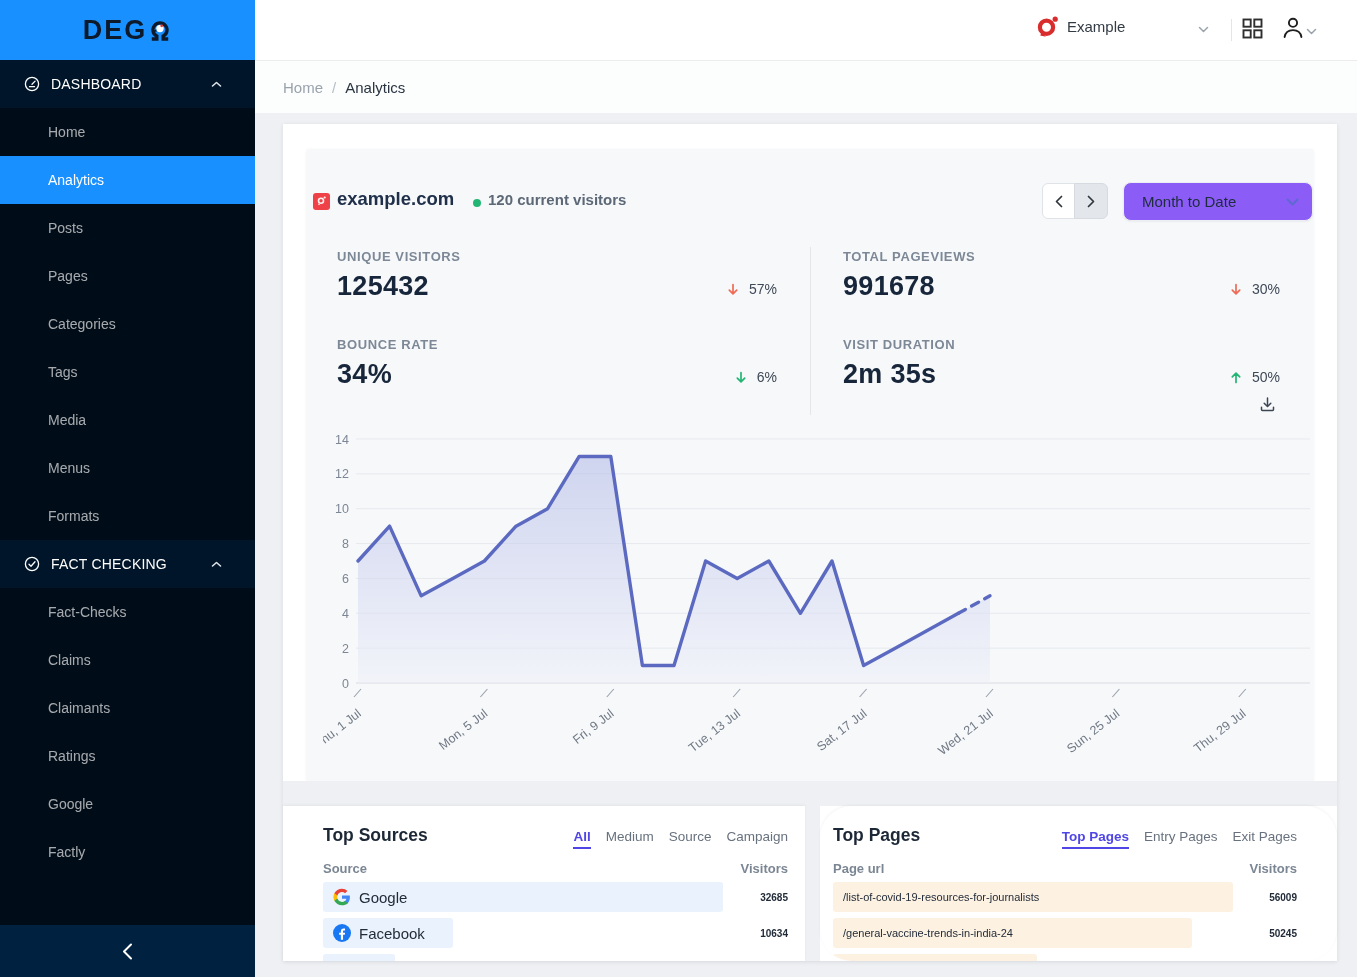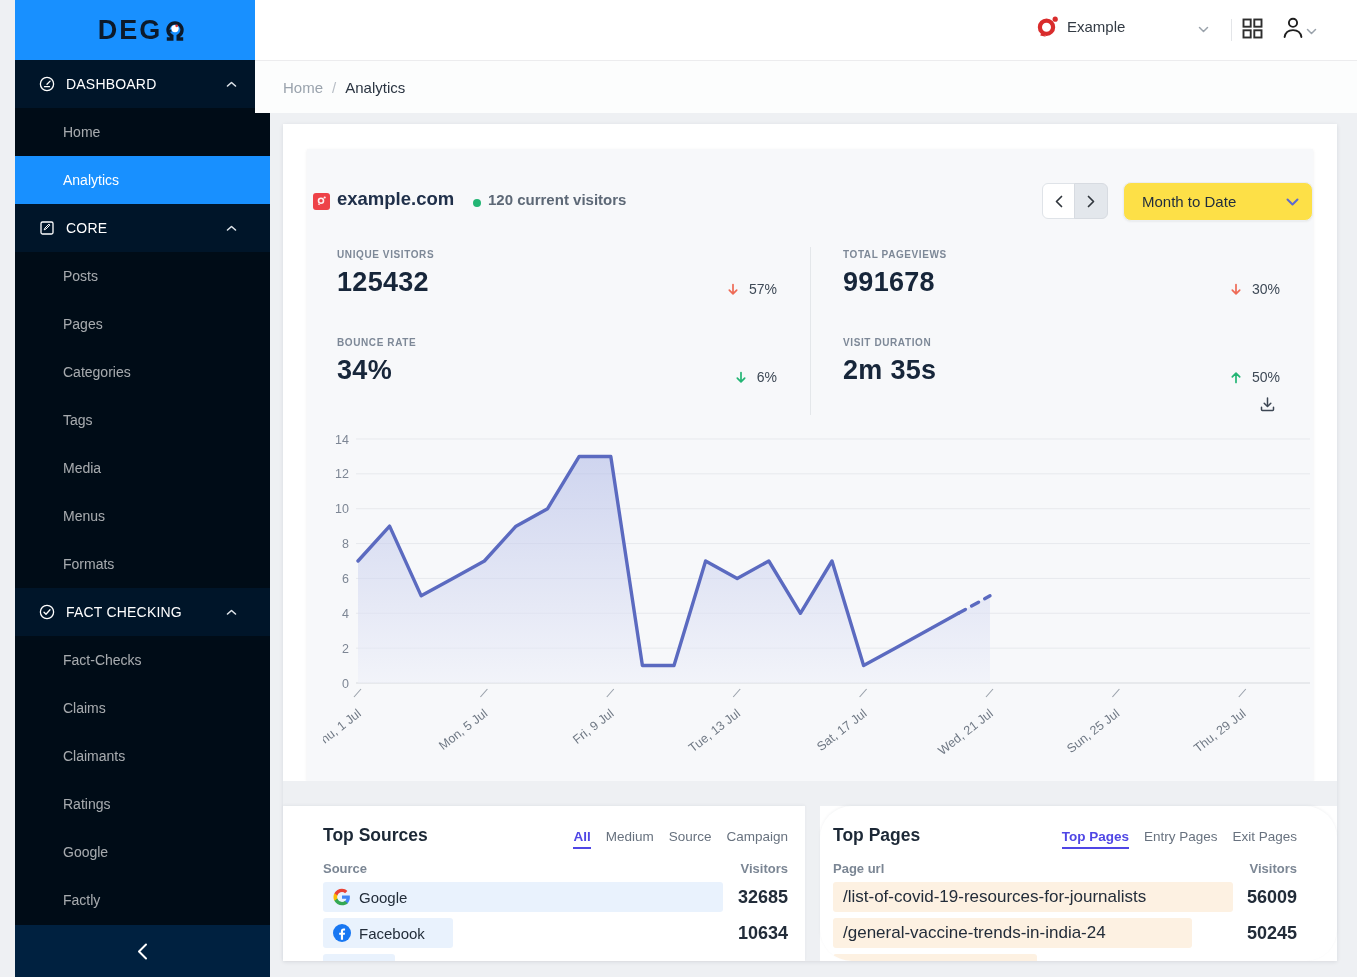--- a/index.html
+++ b/index.html
@@ -1,19 +1,19 @@
 <!DOCTYPE html>
 <html><head>
 <meta charset="utf-8">
 <style>
   html,body{margin:0;padding:0;background:#dfe2e6;}
   .stage{position:relative;width:1357px;height:977px;overflow:hidden;background:#eef0f3;
          font-family:"Liberation Sans",sans-serif;-webkit-font-smoothing:antialiased;}
   
-  .sidebar{position:absolute;left:15px;top:0;width:255px;height:977px;background:#000c17;}
+  .sidebar{position:absolute;left:0;top:0;width:255px;height:977px;background:#000c17;}
   .logo{position:absolute;left:0;top:0;width:255px;height:60px;background:#1890ff;
         display:flex;align-items:center;justify-content:center;gap:1px;cursor:pointer;}
   .logo-text{font-size:27px;font-weight:800;color:#0c1a2b;letter-spacing:2px;}
   .menu{position:absolute;top:60px;left:0;width:255px;}
   .m-head{height:48px;background:#001529;display:flex;align-items:center;padding:0 24px;
           color:#fff;font-size:14px;cursor:pointer;position:relative;letter-spacing:.2px;}
   .m-head .icn{margin-right:11px;display:flex;}
   .m-head .chev{position:absolute;right:22px;display:flex;}
   .m-item{height:48px;background:#000c17;display:flex;align-items:center;padding-left:48px;
           color:rgba(255,255,255,.65);font-size:14px;cursor:pointer;}
@@ -45,29 +45,29 @@
            display:flex;align-items:center;justify-content:center;}
   .site{position:absolute;left:30px;top:39px;font-size:18.5px;font-weight:700;color:#20304a;}
   .live-dot{position:absolute;left:166px;top:50px;width:8px;height:8px;border-radius:50%;background:#23b574;}
   .visitors{position:absolute;left:181px;top:42px;font-size:15px;font-weight:600;color:#5d6876;}
   .btn-prev{position:absolute;left:735px;top:34px;width:33px;height:36px;background:#fff;
             border:1px solid #dfe3e8;border-radius:6px 0 0 6px;display:flex;align-items:center;
             justify-content:center;cursor:pointer;box-sizing:border-box;}
   .btn-next{position:absolute;left:767px;top:34px;width:34px;height:36px;background:#e3e7ec;
             border:1px solid #d7dbe1;border-radius:0 6px 6px 0;display:flex;align-items:center;
             justify-content:center;cursor:pointer;box-sizing:border-box;}
-  .range-select{position:absolute;left:816px;top:33px;width:190px;height:39px;background:#fde047;
+  .range-select{position:absolute;left:816px;top:33px;width:190px;height:39px;background:#8b5cf6;
             border:1px solid #eceef1;border-radius:8px;box-shadow:0 1px 2px rgba(20,30,50,.06);
             display:flex;align-items:center;padding-left:18px;box-sizing:border-box;
             font-size:15px;color:#1f2c3d;cursor:pointer;}
   .range-select .chev{position:absolute;right:13px;display:flex;}
   .stat{position:absolute;width:320px;}
   .s0{left:30px;top:100px;}  .s1{left:536px;top:100px;}
   .s2{left:30px;top:188px;}  .s3{left:536px;top:188px;}
-  .stat-label{font-size:10px;font-weight:700;color:#7d8897;letter-spacing:.6px;}
+  .stat-label{font-size:13px;font-weight:700;color:#7d8897;letter-spacing:.6px;}
   .stat-value{margin-top:7px;font-size:27px;font-weight:800;color:#17263a;letter-spacing:.3px;}
   .stat-delta{position:absolute;display:flex;align-items:center;gap:10px;font-size:14px;color:#3e4956;}
   .r1{top:132px;} .r2{top:220px;} .cl{right:536px;} .cr{right:33px;}
   .v-divider{position:absolute;left:503px;top:98px;width:1px;height:168px;background:#e4e7ea;}
   .dl-btn{position:absolute;left:952px;top:247px;display:flex;cursor:pointer;}
   .chart-wrap{position:absolute;left:16px;top:278px;}
   
   .h-strip{position:absolute;left:0;top:657px;width:1054px;height:25px;background:#eef0f3;}
   .v-strip{position:absolute;left:522px;top:657px;width:15px;height:180px;background:#eef0f3;}
   
@@ -84,22 +84,22 @@
   .t-cols{position:absolute;top:55px;left:0;right:0;font-size:13px;font-weight:700;color:#7b8694;}
   .left .t-col-a{position:absolute;left:40px;} .right .t-col-a{position:absolute;left:13px;}
   .left .t-col-b{position:absolute;right:17px;} .right .t-col-b{position:absolute;right:40px;}
   .t-rows{position:absolute;top:76px;left:0;right:0;}
   .t-row{position:relative;height:30px;margin-bottom:6px;}
   .t-bar{position:absolute;top:0;height:30px;border-radius:3px;display:flex;align-items:center;
          padding-left:10px;gap:8px;box-sizing:border-box;}
   .left .t-bar{left:40px;background:#e9f2fd;}
   .right .t-bar{left:13px;background:#fdf1e2;}
   .t-label{font-size:15px;color:#232d3a;white-space:nowrap;}
-  .right .t-label{font-size:17px;}
-  .t-val{position:absolute;top:50%;transform:translateY(-50%);font-size:18px;font-weight:600;color:#222c39;}
+  .right .t-label{font-size:11px;}
+  .t-val{position:absolute;top:50%;transform:translateY(-50%);font-size:10px;font-weight:600;color:#222c39;}
   .left .t-val{right:17px;} .right .t-val{right:40px;}
   .icn{display:inline-flex;line-height:0;}
 </style>
 </head>
 <body>
 
 <div class="stage">
 
   <aside class="sidebar">
     <div class="logo">
@@ -124,34 +124,20 @@
           </span>
           <span>DASHBOARD</span>
           <span class="icn chev">
             <svg width="11" height="7" viewBox="0 0 11 7" fill="none" stroke="#dde3e9" stroke-width="1.6" stroke-linecap="round" stroke-linejoin="round">
               <path d="M1.5 5L5.5 1.5 9.5 5"></path>
             </svg>
           </span>
         </div>
         <div class="m-item">Home</div>
         <div class="m-item active">Analytics</div>
-        <div class="m-head">
-          <span class="icn">
-            <svg width="16" height="16" viewBox="0 0 16 16" fill="none" stroke="#fff" stroke-width="1.3">
-              <rect x="2" y="2" width="12" height="12" rx="1.5"></rect>
-              <path d="M10.9 5.1l-4 4-1.7.7.7-1.7 4-4z" stroke-width="1"></path>
-            </svg>
-          </span>
-          <span>CORE</span>
-          <span class="icn chev">
-            <svg width="11" height="7" viewBox="0 0 11 7" fill="none" stroke="#dde3e9" stroke-width="1.6" stroke-linecap="round" stroke-linejoin="round">
-              <path d="M1.5 5L5.5 1.5 9.5 5"></path>
-            </svg>
-          </span>
-        </div>
         <div class="m-item">Posts</div>
         <div class="m-item">Pages</div>
         <div class="m-item">Categories</div>
         <div class="m-item">Tags</div>
         <div class="m-item">Media</div>
         <div class="m-item">Menus</div>
         <div class="m-item">Formats</div>
         <div class="m-head">
           <span class="icn">
             <svg width="16" height="16" viewBox="0 0 16 16" fill="none" stroke="#fff" stroke-width="1.3">

